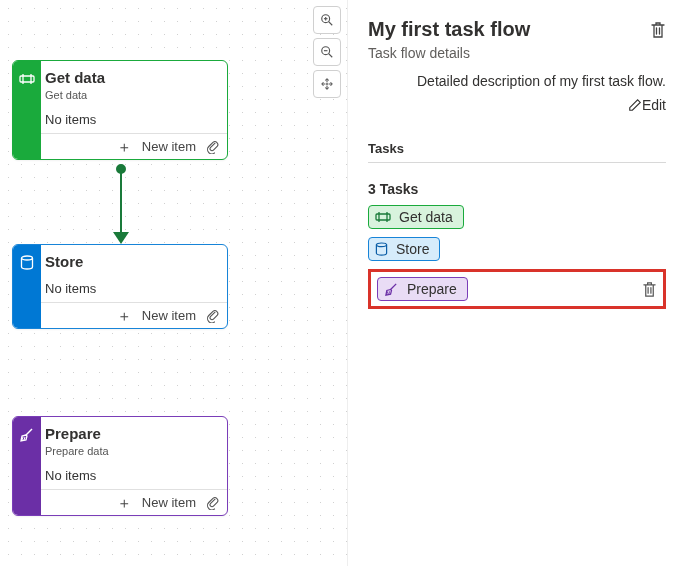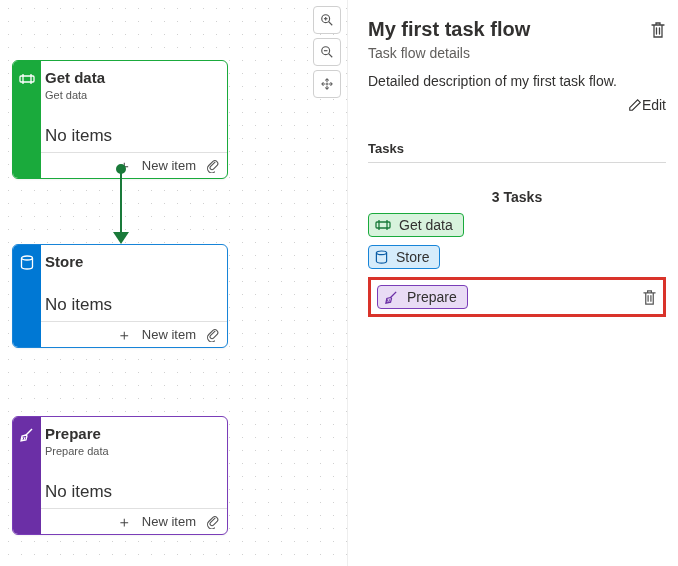--- a/index.html
+++ b/index.html
@@ -61,21 +61,21 @@
   .card-body {
     flex: 1;
     display: flex;
     flex-direction: column;
   }
   .card-main {
     padding: 8px 10px 6px 4px;
   }
   .card-title { font-weight: 600; font-size: 15px; }
   .card-sub { font-size: 11px; color: #555; margin-top: 3px; }
-  .card-noitems { font-size: 17px; color: #333; margin-top: 25px; }
+  .card-noitems { font-size: 13px; color: #333; margin-top: 11px; }
   .card-footer {
     border-top: 1px solid #e0e0e0;
     display: flex;
     align-items: center;
     justify-content: flex-end;
     padding: 5px 8px;
     gap: 10px;
     font-size: 13px;
     color: #444;
   }
@@ -117,40 +117,40 @@
     flex: 1;
     padding: 18px 12px 18px 20px;
   }
   .panel-head {
     display: flex;
     align-items: center;
     justify-content: space-between;
   }
   .panel-title { font-size: 20px; font-weight: 600; }
   .panel-sub { color: #605e5c; margin-top: 4px; }
-  .panel-desc { margin-top: 12px; font-size: 14px; }
+  .panel-desc { margin-top: 12px; font-size: 14px; text-align: right; }
   .edit-row {
     display: flex;
     justify-content: flex-end;
     margin-top: 8px;
   }
   .edit-btn {
     display: flex;
     align-items: center;
     cursor: pointer;
     font-size: 14px;
   }
   .tasks-header {
     margin-top: 28px;
     font-weight: 600;
     font-size: 13px;
     padding-bottom: 6px;
     border-bottom: 1px solid #d8d8d8;
   }
-  .tasks-count { margin-top: 26px; font-weight: 600; text-align: center; }
+  .tasks-count { margin-top: 18px; font-weight: 600; }
   .chip {
     display: inline-flex;
     align-items: center;
     gap: 8px;
     border: 1px solid;
     border-radius: 4px;
     padding: 3px 10px 3px 6px;
     font-size: 14px;
     margin-top: 8px;
     cursor: pointer;

